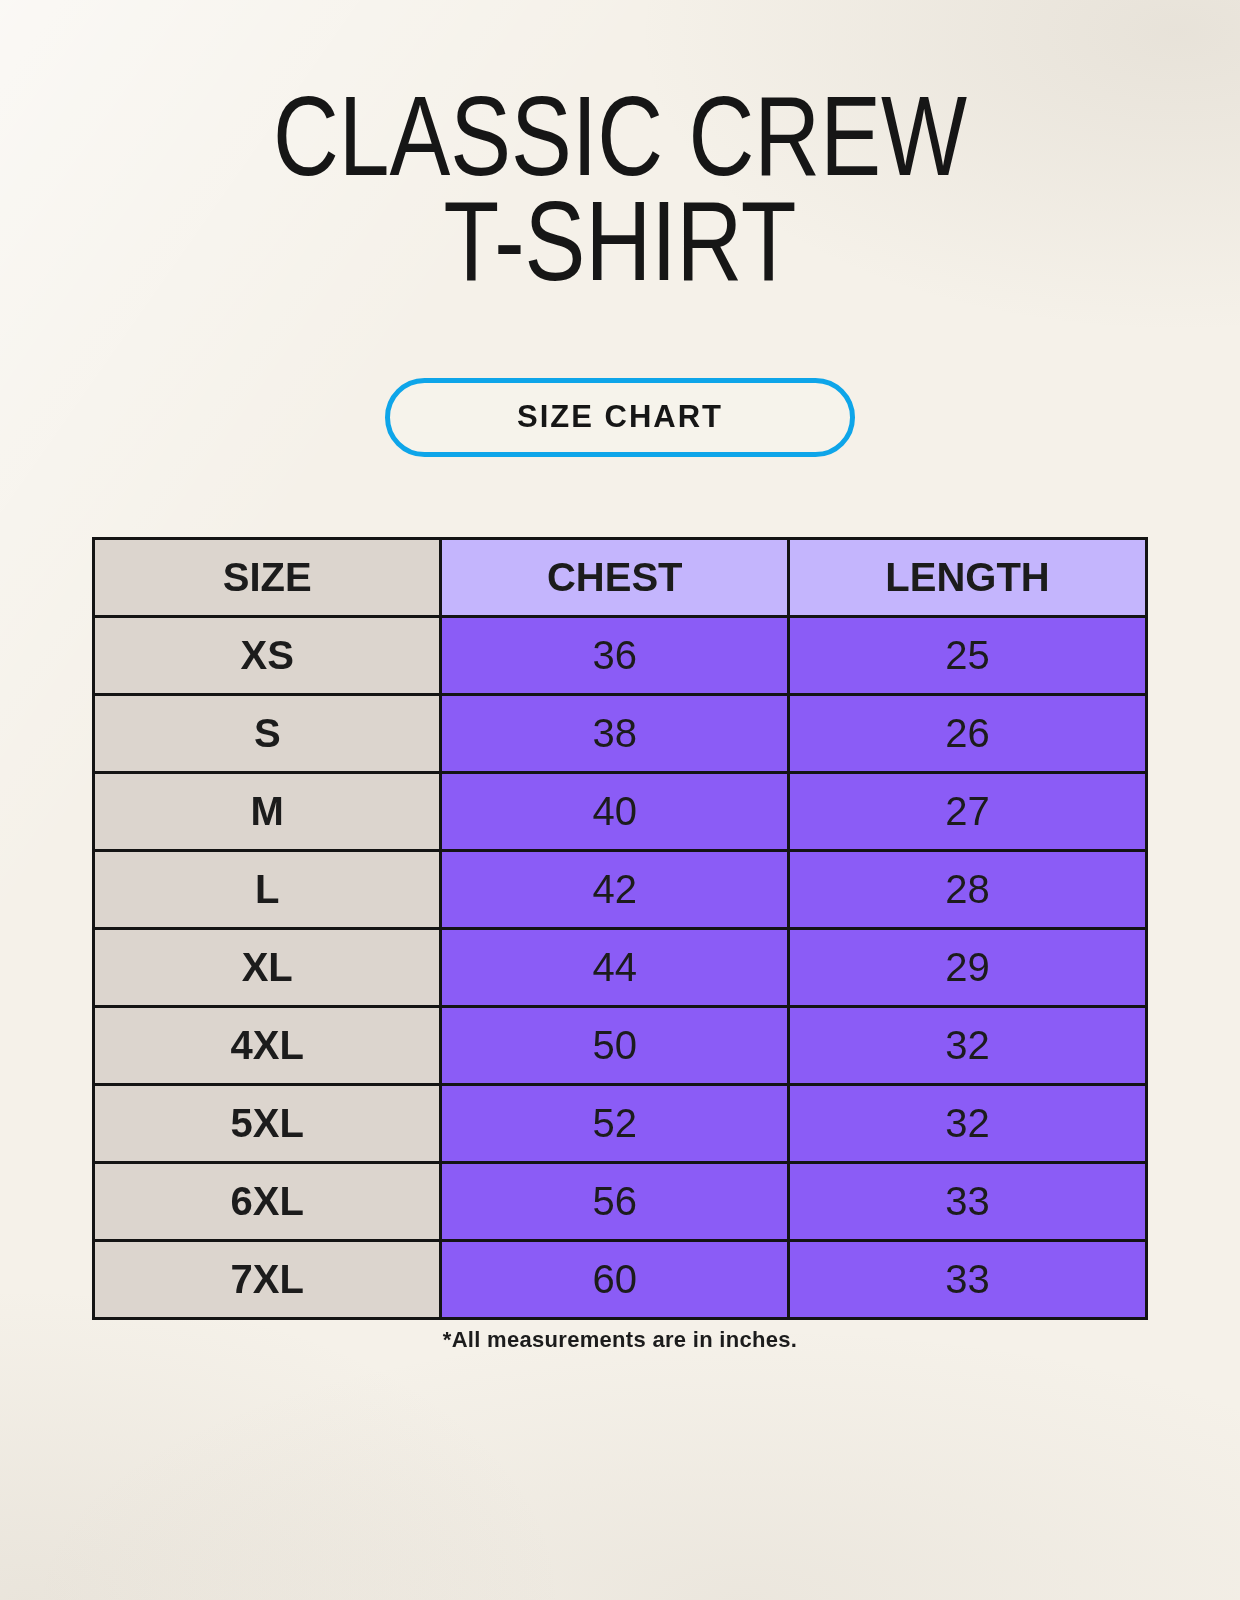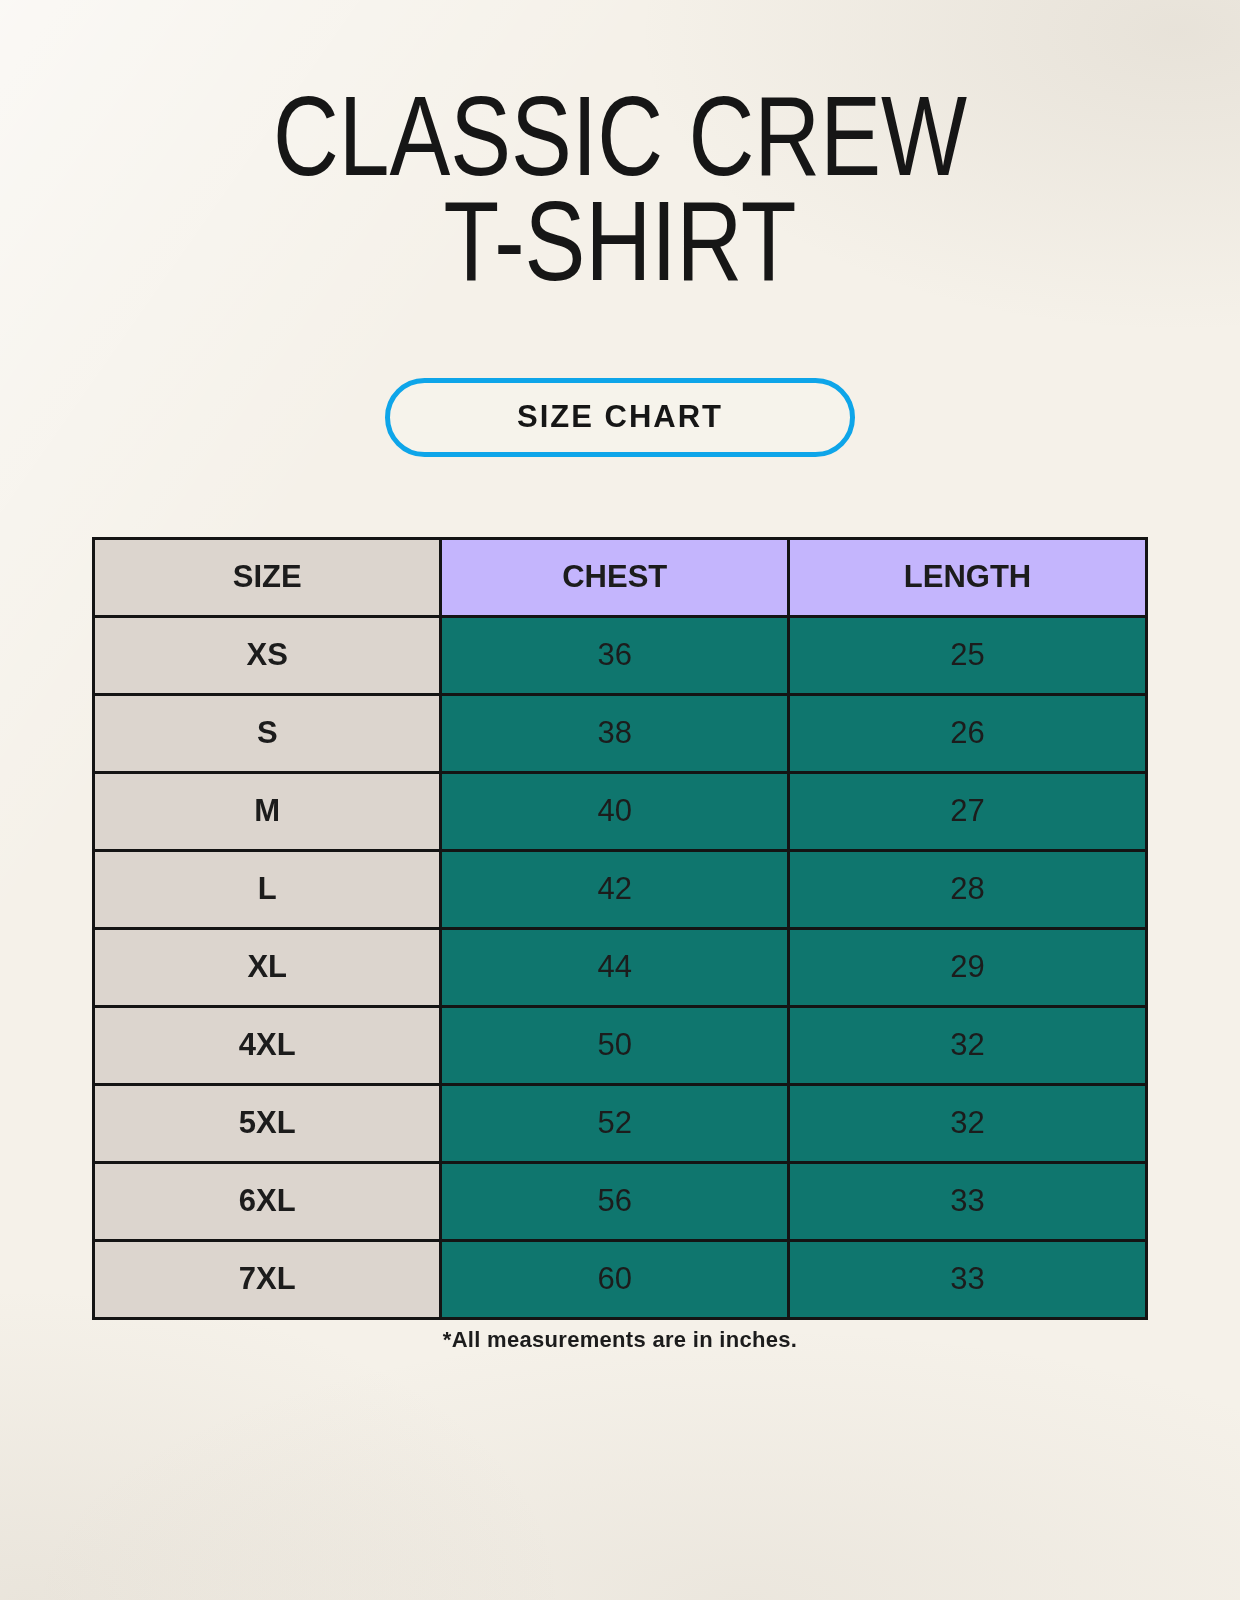--- a/index.html
+++ b/index.html
@@ -50,27 +50,27 @@
   table.size-chart {
     border-collapse: collapse;
     table-layout: fixed;
     width: 1056px;
   }
   table.size-chart th, table.size-chart td {
     border: 3px solid #141414;
     height: 78px;
     text-align: center;
     vertical-align: middle;
-    font-size: 31px;
+    font-size: 40px;
   }
   table.size-chart thead th { font-weight: 700; }
   th.col-size-h, tbody th.size-cell { background: #dcd5ce; }
   thead th.col-accent { background: #c4b5fd; }
   tbody th.size-cell { font-weight: 700; }
-  tbody td.num-cell { background: #0f766e; font-weight: 400; text-align: center; }
+  tbody td.num-cell { background: #8b5cf6; font-weight: 400; text-align: center; }
 
   .footnote {
     width: 1056px;
     margin: 7px auto 0 auto;
     text-align: center;
     font-size: 22px;
     font-weight: 700;
     letter-spacing: 0.3px;
     color: #1c1c1c;
   }

